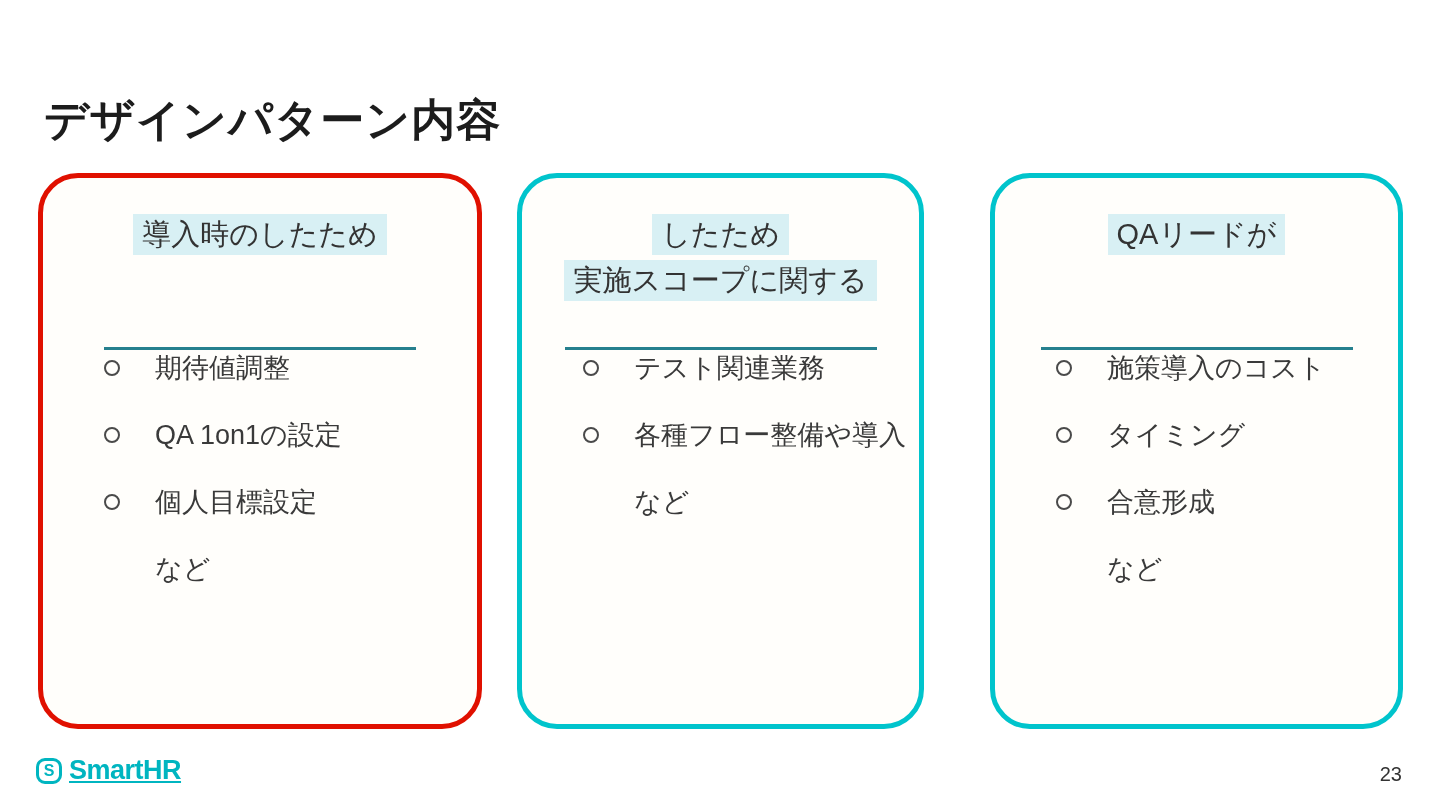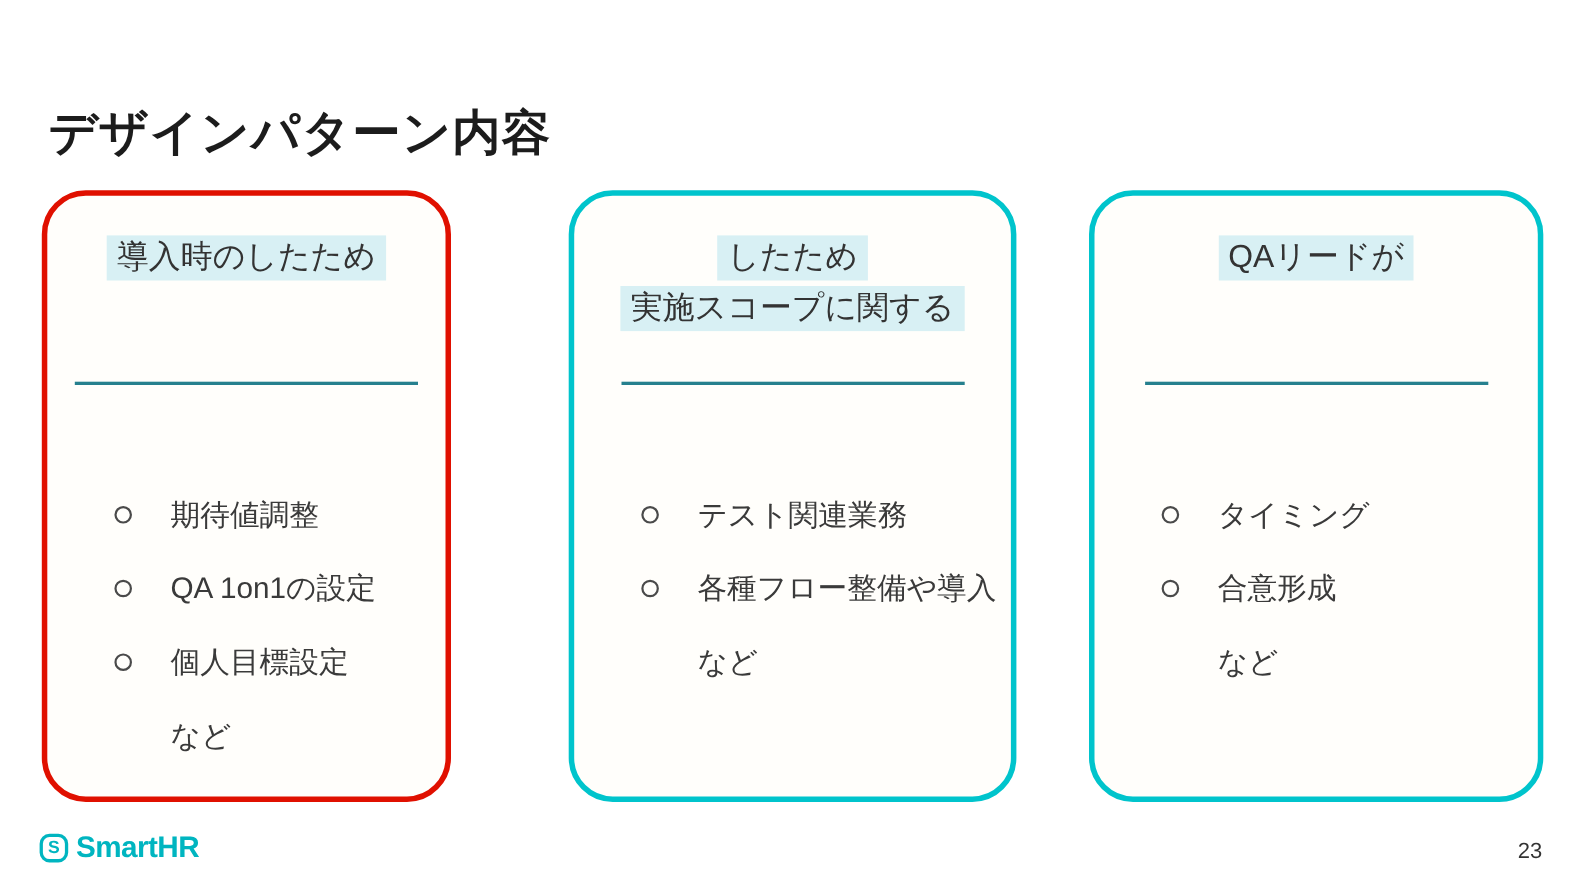--- a/index.html
+++ b/index.html
@@ -27,21 +27,21 @@
   }
   .card {
     position: absolute;
     top: 173px;
     height: 556px;
     border-radius: 40px;
     background: #fffefb;
     box-sizing: border-box;
     border: 5px solid #00c4cc;
   }
-  .card-1 { left: 38px;  width: 372px; border-color: #e01000; }
+  .card-1 { left: 38px;  width: 444px; border-color: #e01000; }
   .card-2 { left: 517px; width: 407px; }
   .card-3 { left: 990px; width: 413px; }
 
   .card-header {
     position: relative;
     height: 172px;
     padding-top: 36px;
     box-sizing: border-box;
     text-align: center;
   }
@@ -58,21 +58,20 @@
   .underline {
     position: absolute;
     bottom: 0;
     left: 50%;
     transform: translateX(-50%);
     width: 312px;
     height: 3px;
     background: #26808e;
   }
   .card-list {
-    margin-top: 100px;
     padding-left: 61px;
     padding-right: 10px;
   }
   .list-item {
     display: flex;
     align-items: center;
     margin-bottom: 31px;
     font-size: 27px;
     color: #3a3a3a;
     white-space: nowrap;
@@ -107,20 +106,21 @@
     display: flex;
     align-items: center;
     justify-content: center;
     box-sizing: border-box;
   }
   .logo-text {
     color: #00b5c0;
     font-size: 27px;
     font-weight: 800;
     letter-spacing: -0.5px;
+    text-decoration: underline;
   }
   .page-number {
     position: absolute;
     right: 38px;
     bottom: 24px;
     font-size: 20px;
     color: #333333;
     text-align: center;
   }
 </style>
@@ -187,20 +187,24 @@
   <div class="card card-3">
     <div class="card-header">
       <div class="header-line">
         <span class="hl">QAリードが</span>
       </div>
       <div class="underline"></div>
     </div>
     <div class="card-list">
       <div class="list-item">
         <span class="bullet"></span>
+        <span>施策導入のコスト</span>
+      </div>
+      <div class="list-item">
+        <span class="bullet"></span>
         <span>タイミング</span>
       </div>
       <div class="list-item">
         <span class="bullet"></span>
         <span>合意形成</span>
       </div>
       <div class="list-item">
         <span class="bullet ghost"></span>
         <span>など</span>
       </div>

